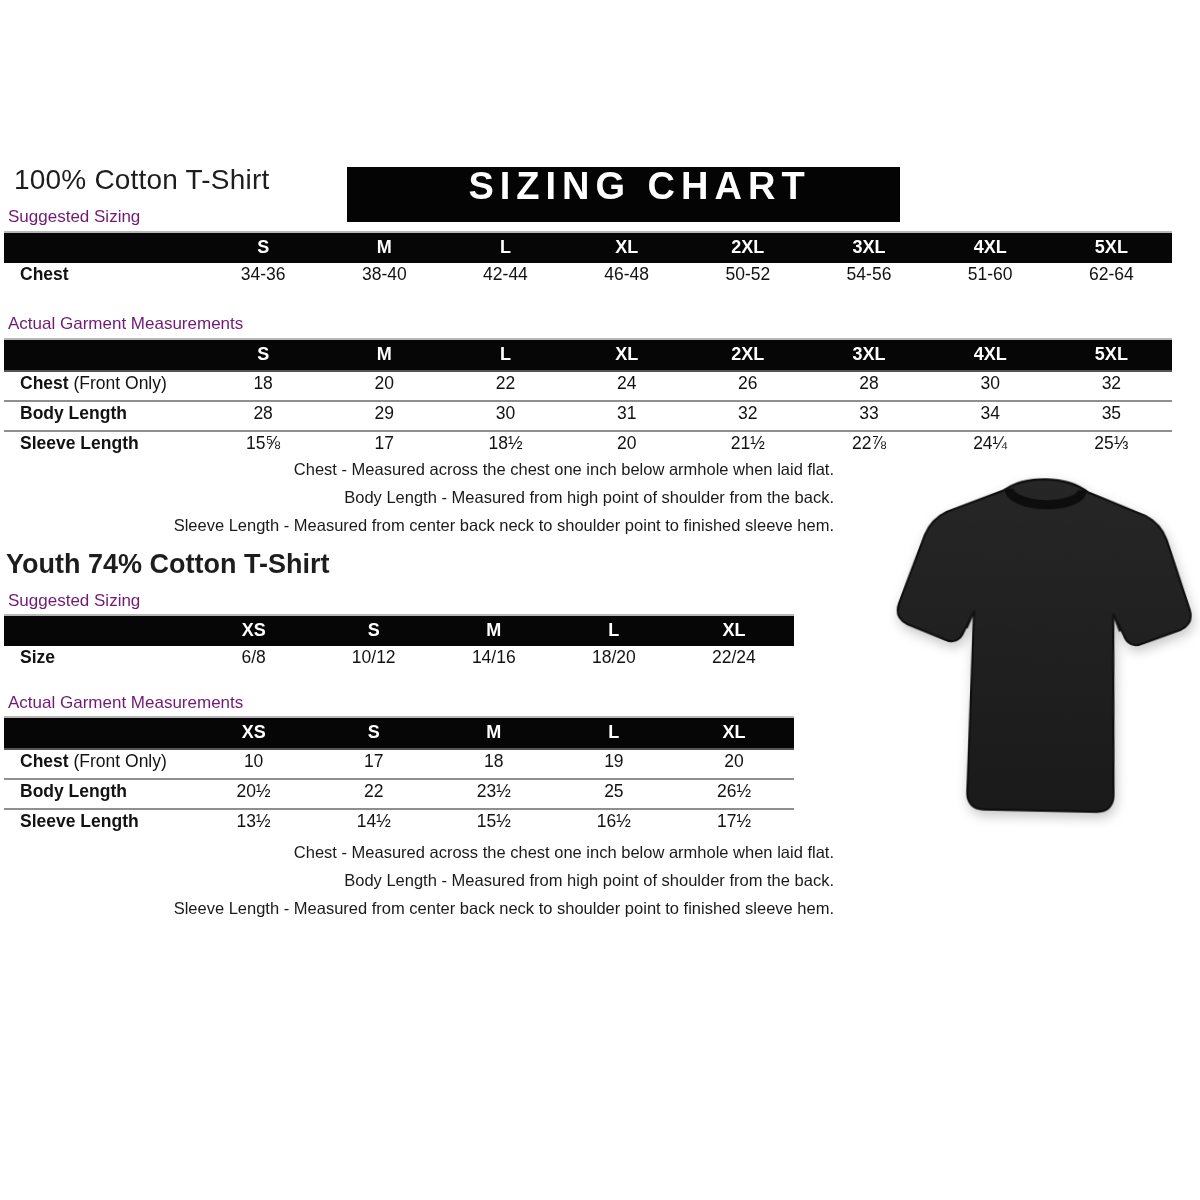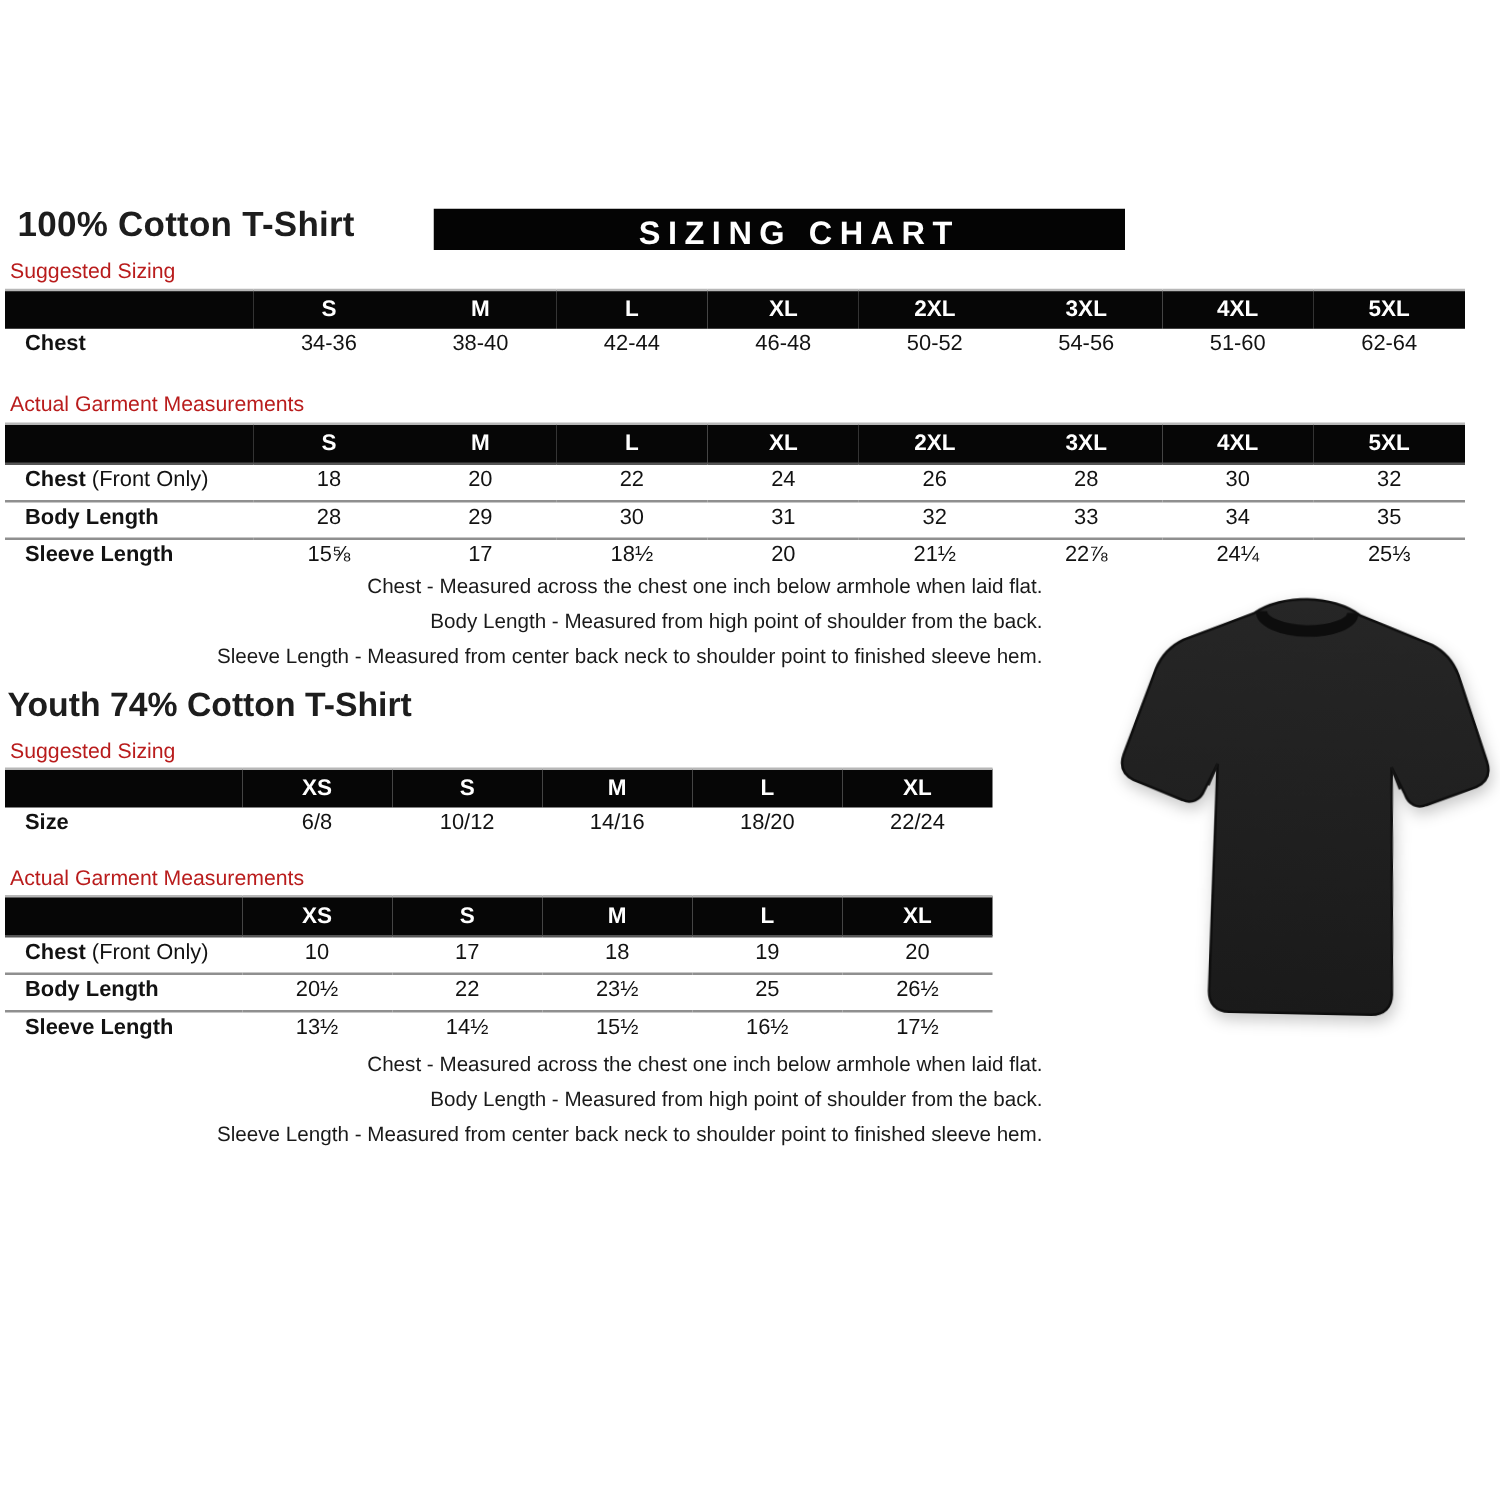--- a/index.html
+++ b/index.html
@@ -2,28 +2,28 @@
 <html><head>
 <meta charset="utf-8">
 <style>
   * { margin:0; padding:0; box-sizing:border-box; }
   html,body { background:#ffffff; }
   body { font-family:"Liberation Sans", sans-serif; color:#161616; }
   .page { position:relative; width:1200px; height:1200px; background:#ffffff; overflow:hidden; }
 
   .product-title {
     position:absolute; left:14px; top:164px;
-    font-size:28px; font-weight:bold; color:#1d1d1d; letter-spacing:0.2px;
+    font-size:28px; font-weight:normal; color:#1d1d1d; letter-spacing:0.2px;
   }
   .banner {
-    position:absolute; left:347px; top:167px; width:553px; height:33px;
+    position:absolute; left:347px; top:167px; width:553px; height:55px;
     background:#040404; color:#ffffff; text-align:center;
-    font-size:26px; font-weight:bold; letter-spacing:6px; line-height:39px;padding-left:32px;
-  }
-  .section-label { position:absolute; font-size:17px; color:#b91c1c;text-align:right; }
+    font-size:38px; font-weight:bold; letter-spacing:6px; line-height:39px;padding-left:32px;
+  }
+  .section-label { position:absolute; font-size:17px; color:#701a75;text-align:right; }
   .table-wrap { position:absolute; }
 
   table.size-table {
     width:100%; border-collapse:collapse; table-layout:fixed;
     border-top:2px solid #b7b7b7;
   }
   table.size-table thead th {
     background:#060606; color:#ffffff; font-weight:bold;
     font-size:18px; padding:4px 0 5px 0; text-align:center;
   }

